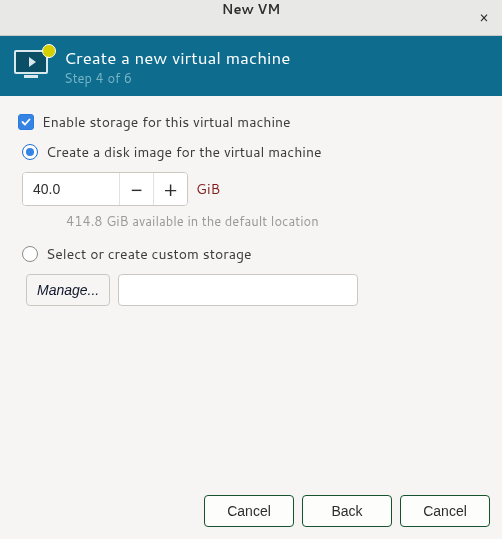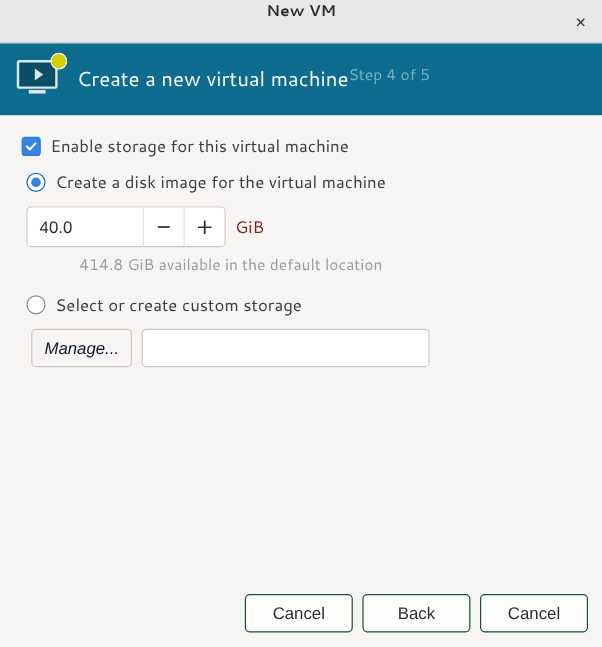--- a/index.html
+++ b/index.html
@@ -84,21 +84,21 @@
     .badge {
       position: absolute;
       top: -6px;
       right: -4px;
       width: 14px;
       height: 14px;
       border-radius: 50%;
       background: #d4d000;
       border: 1.5px solid #fff;
     }
-    .header-text { display: flex; flex-direction: row; }
+    .header-text { display: flex; flex-direction: column; }
     .header-title {
       color: #ffffff;
       font-size: 17px;
       font-weight: 400;
     }
     .header-step {
       color: #76b3c5;
       font-size: 13px;
     }
     .content {
@@ -244,21 +244,21 @@
 
 <div class="header">
   <div class="header-icon">
     <div class="monitor">
         <div class="play"></div>
       </div>
     <div class="badge"></div>
   </div>
   <div class="header-text">
     <div class="header-title">Create a new virtual machine</div>
-    <div class="header-step">Step 4 of 5</div>
+    <div class="header-step">Step 4 of 6</div>
   </div>
 </div>
 
 <div class="content">
 
   <div class="row">
     <div class="checkbox">
       <svg width="10" height="10" viewBox="0 0 10 10">
           <path d="M1.5 5 L4 7.5 L8.5 2.5" stroke="white" stroke-width="1.8" fill="none" stroke-linecap="round" stroke-linejoin="round"></path>
         </svg>

